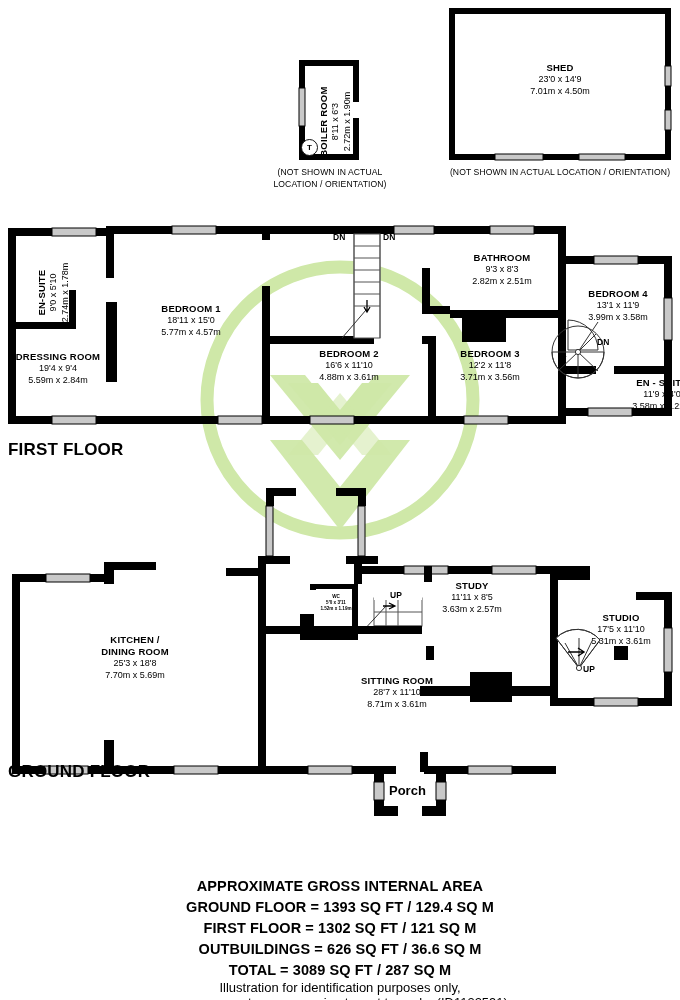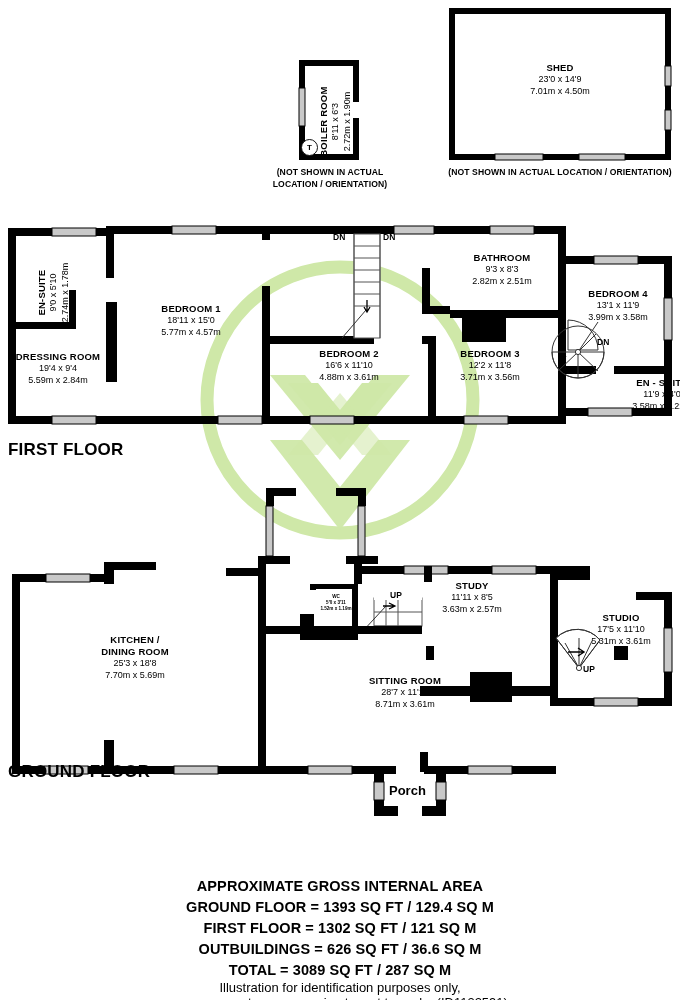--- a/index.html
+++ b/index.html
@@ -4,21 +4,21 @@
 <style>
   html,body{margin:0;padding:0;background:#ffffff;}
   body{width:680px;height:1000px;position:relative;overflow:hidden;
        font-family:"Liberation Sans",sans-serif;color:#000;}
   #plan{position:absolute;left:0;top:0;width:680px;height:1000px;}
   .wm{position:absolute;left:150px;top:255px;width:380px;height:330px;opacity:1;pointer-events:none;}
   .lbl{position:absolute;text-align:center;line-height:1.28;white-space:nowrap;}
   .rm-name{font-weight:bold;font-size:9.5px;letter-spacing:.2px;}
   .rm-dim{font-size:9px;}
   .floorttl{position:absolute;font-weight:bold;font-size:17px;letter-spacing:.2px;}
-  .note{position:absolute;font-weight:bold;font-size:8.6px;text-align:center;line-height:1.45;letter-spacing:.1px;}
+  .note{position:absolute;font-weight:normal;font-size:8.6px;text-align:center;line-height:1.45;letter-spacing:.1px;}
   .tiny{font-size:4.6px;font-weight:bold;line-height:1.35;}
   .tiny .d{font-weight:bold;}
   .vert{transform:rotate(-90deg);transform-origin:50% 50%;}
   .dn{position:absolute;font-weight:bold;font-size:8.5px;}
   .porch{position:absolute;font-weight:bold;font-size:13px;}
   .footer{position:absolute;left:0;width:680px;text-align:center;}
   .f-big{font-weight:bold;font-size:14.5px;line-height:1.42;letter-spacing:.1px;}
   .f-small{font-size:13px;line-height:1.42;}
   .tsym{position:absolute;width:15px;height:15px;border:1px solid #111;border-radius:50%;
         font-size:8px;font-weight:bold;display:flex;align-items:center;justify-content:center;background:#fff;}
@@ -378,21 +378,21 @@
   <div class="d">5'0 x 3'11</div>
   <div class="d">1.52m x 1.19m</div>
 </div>
 
 <div class="lbl" style="left:420px;top:580px;width:104px;">
   <div class="rm-name">STUDY</div>
   <div class="rm-dim">11'11 x 8'5</div>
   <div class="rm-dim">3.63m x 2.57m</div>
 </div>
 
-<div class="lbl" style="left:349px;top:675px;width:112px;">
+<div class="lbl" style="left:341px;top:675px;width:112px;">
   <div class="rm-name">SITTING ROOM</div>
   <div class="rm-dim">28'7 x 11'10</div>
   <div class="rm-dim">8.71m x 3.61m</div>
 </div>
 
 <div class="lbl" style="left:569px;top:612px;width:104px;">
   <div class="rm-name">STUDIO</div>
   <div class="rm-dim">17'5 x 11'10</div>
   <div class="rm-dim">5.31m x 3.61m</div>
 </div>

